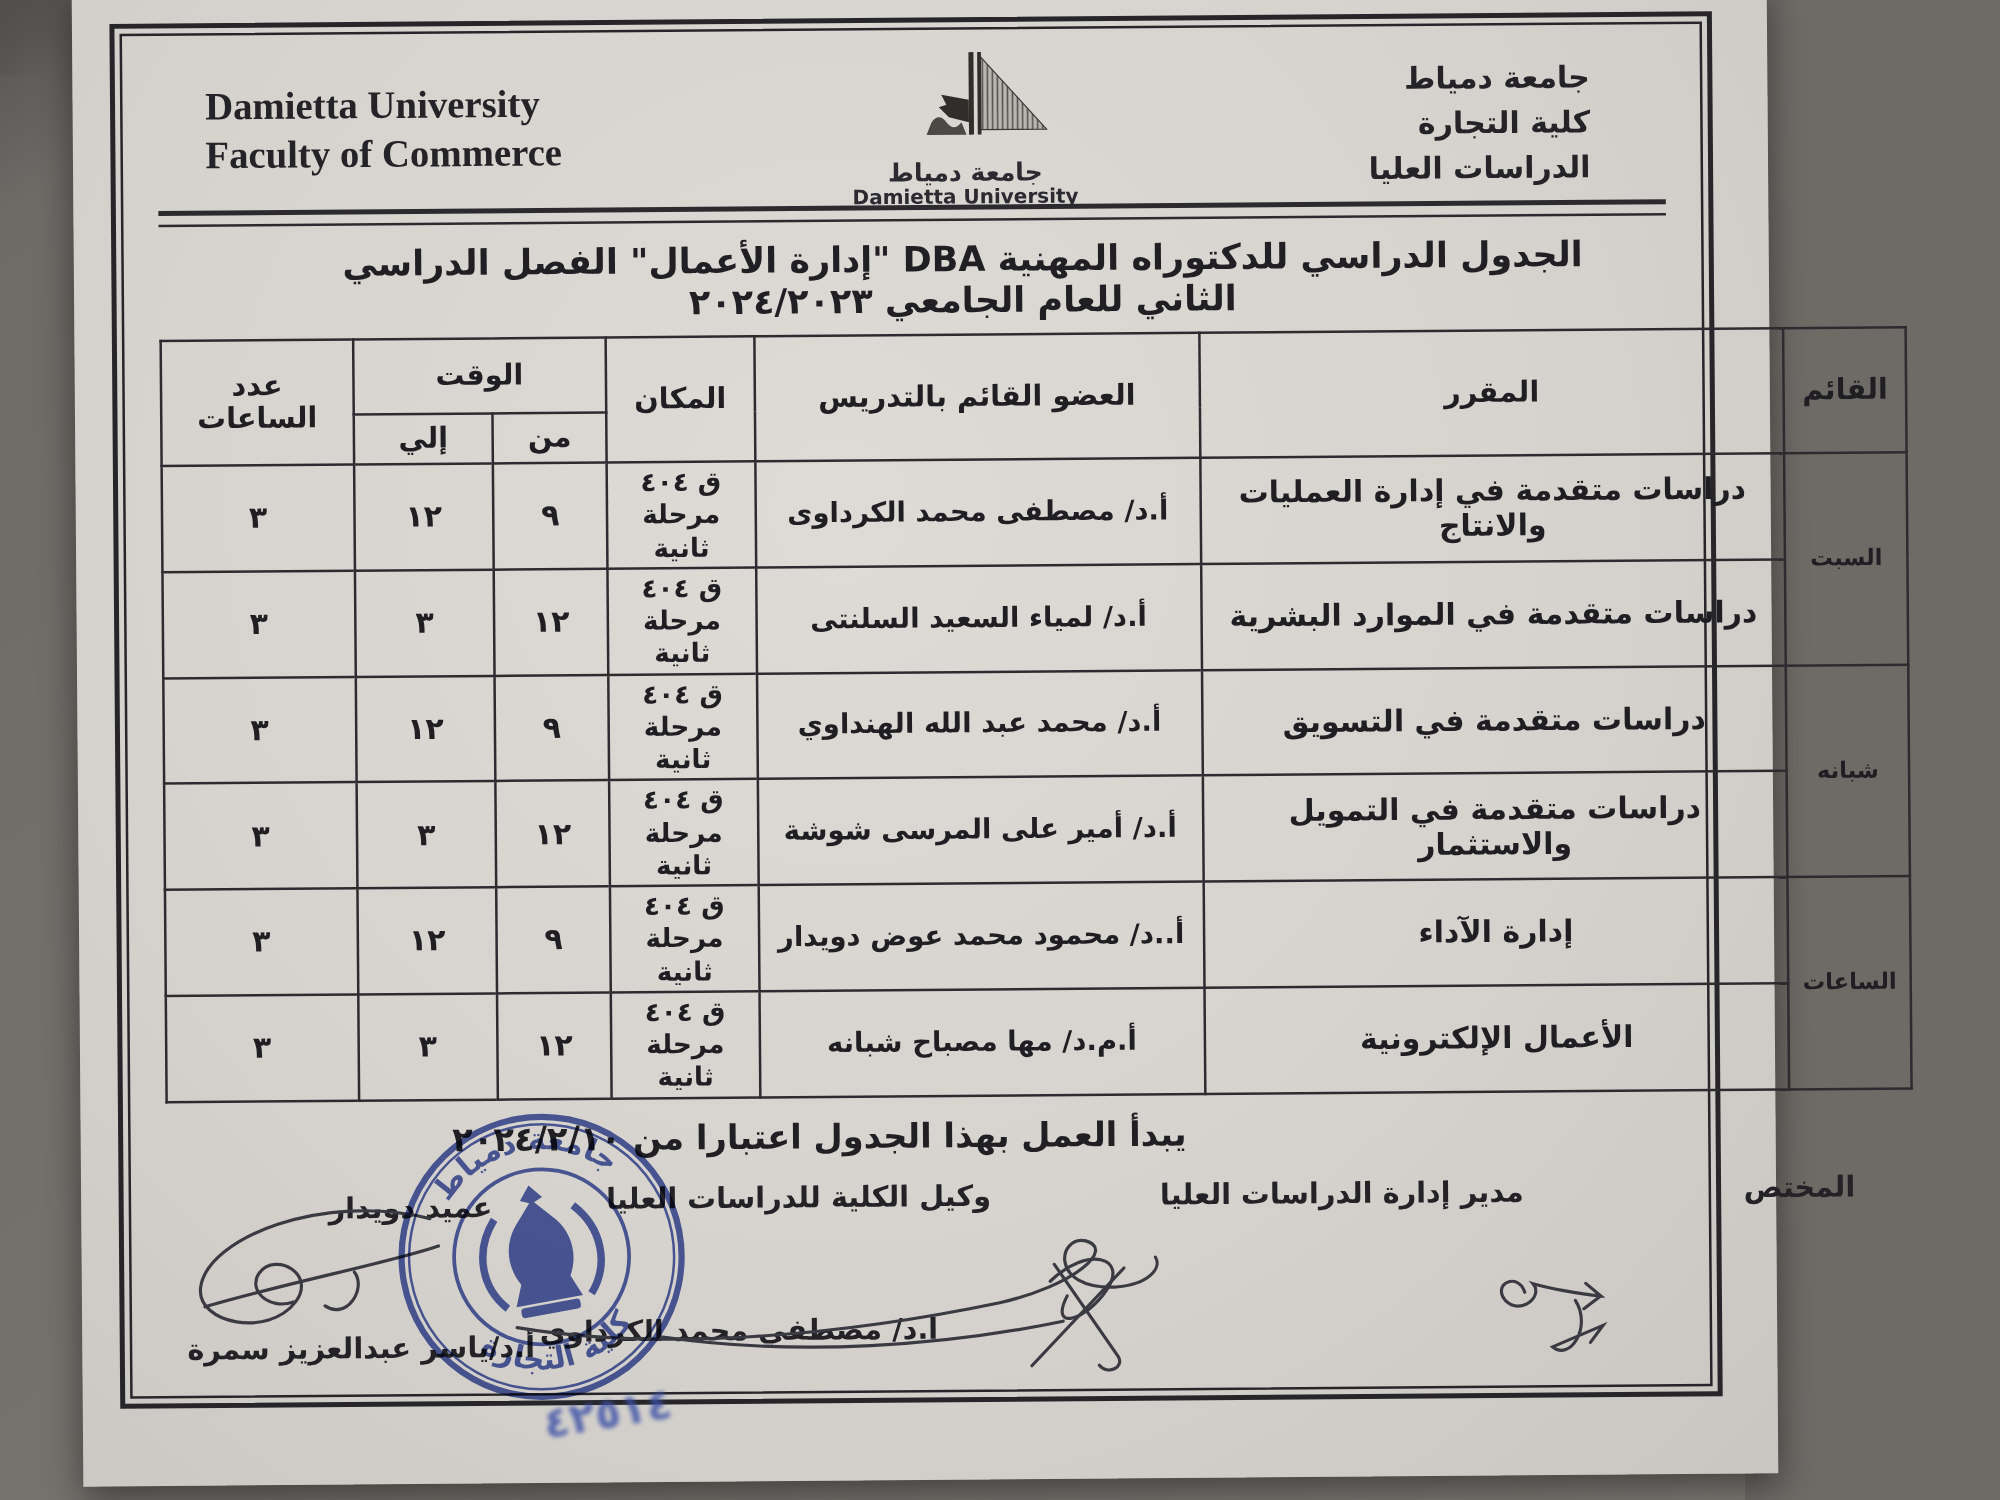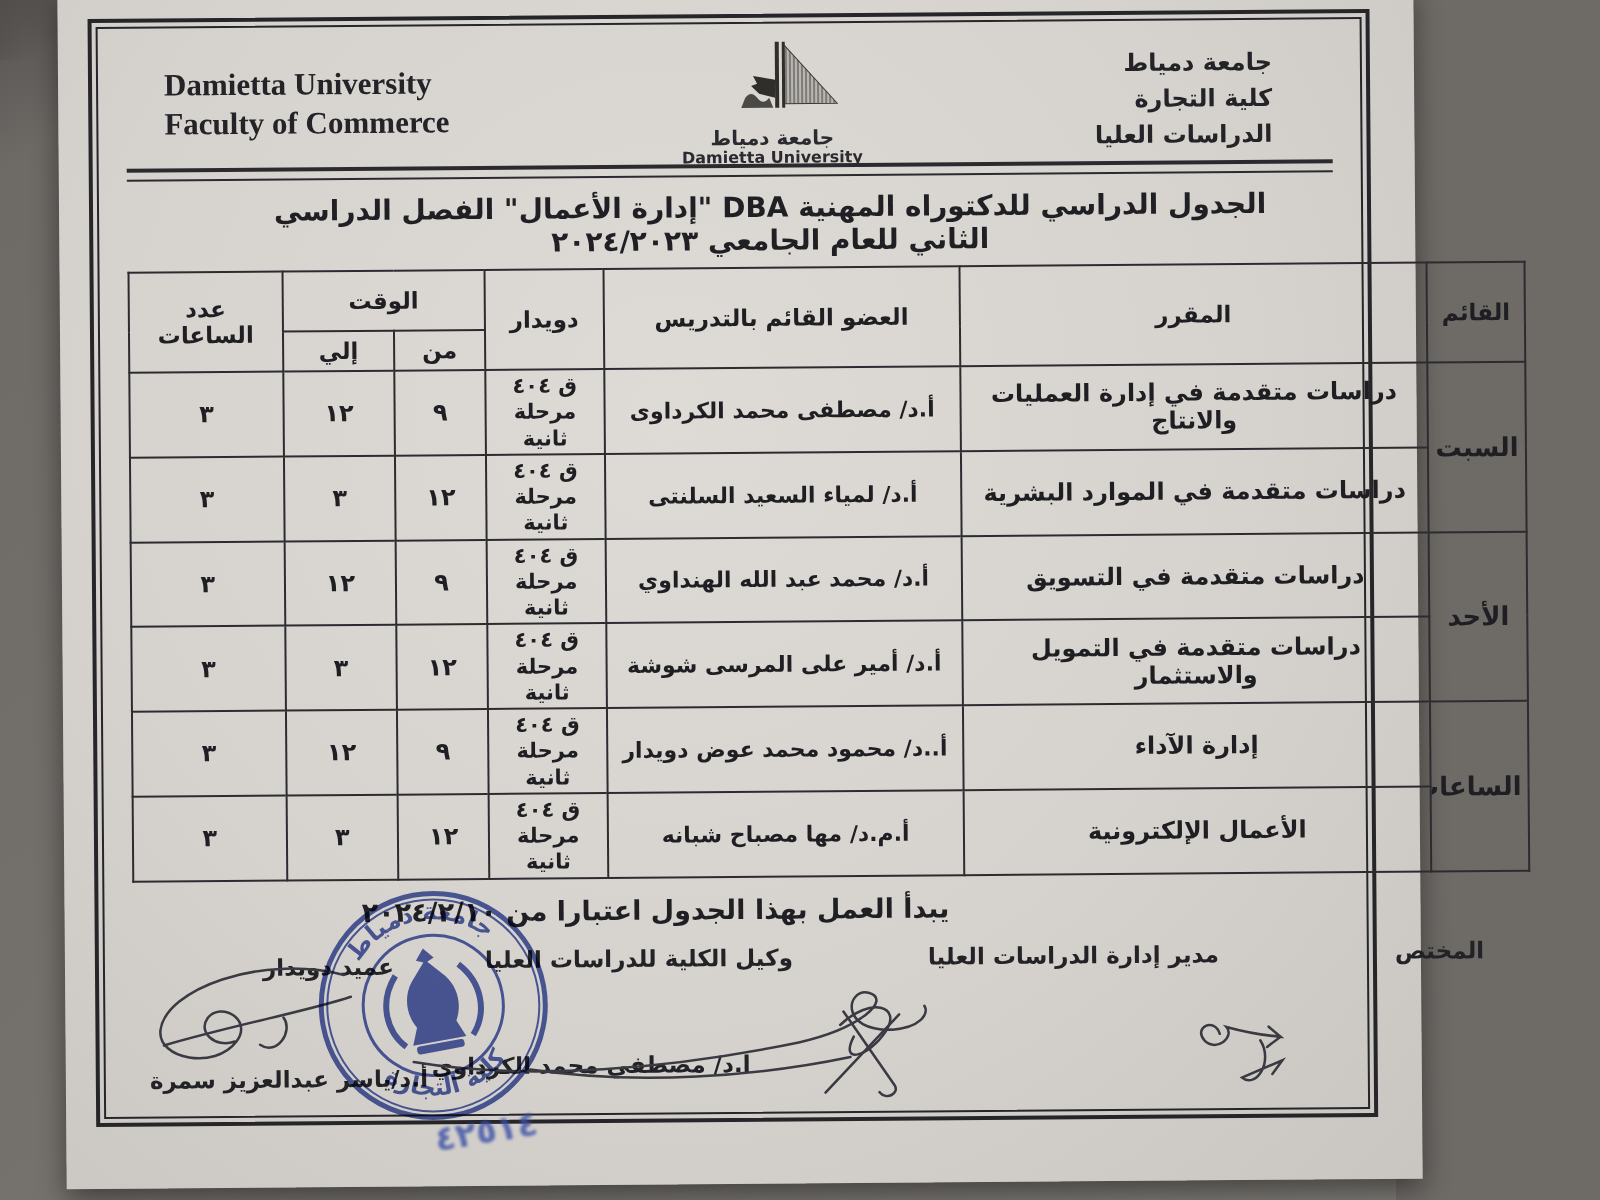--- a/index.html
+++ b/index.html
@@ -32,21 +32,21 @@
   table.sched{direction:rtl;width:1398px;margin:0 6px 0 auto;border-collapse:collapse;
     table-layout:fixed;}
   table.sched th,table.sched td{border:2.5px solid #2c2c30;color:#1e1e23;
     font-weight:bold;text-align:center;vertical-align:middle;padding:2px 6px;
     overflow:hidden;}
   table.sched th{font-size:23px;}
   td.c-course{font-size:24px;}
   td.c-instr{font-size:22px;}
   td.c-place{font-size:21px;line-height:1.25;}
   td.c-num{font-size:24px;}
-  td.c-day{font-size:26px;}
+  td.c-day{font-size:18px;}
   tr.h1 th{height:54px;}
   tr.h2 th{height:34px;}
   tr.data td{height:72px;}
   
   .note{direction:rtl;text-align:center;font-size:27px;font-weight:bold;color:#1f1f24;
     margin:16px 160px 0 0;}
   
   .sigzone{position:relative;height:370px;margin-top:6px;}
   .sig-label{position:absolute;direction:rtl;font-size:23px;font-weight:bold;color:#222227;white-space:nowrap;}
   .sig-name{position:absolute;direction:rtl;font-size:23px;font-weight:bold;color:#222227;white-space:nowrap;}
@@ -109,21 +109,21 @@
             <col style="width:8.5%">
               <col style="width:6.5%">
               <col style="width:8%">
               <col style="width:11%">
           </colgroup>
           <tbody>
               <tr class="h1">
             <th rowspan="2">القائم</th>
             <th rowspan="2">المقرر</th>
             <th rowspan="2">العضو القائم بالتدريس</th>
-            <th rowspan="2">دويدار</th>
+            <th rowspan="2">المكان</th>
             <th colspan="2">الوقت</th>
             <th rowspan="2">عدد الساعات</th>
           </tr>
           <tr class="h2">
             <th>من</th>
             <th>إلي</th>
           </tr>
 
           <tr class="data">
             <td class="c-day" rowspan="2">السبت</td>
@@ -143,21 +143,21 @@
             <td class="c-place">
               <div>ق ٤٠٤</div>
               <div>مرحلة ثانية</div>
             </td>
             <td class="c-num">١٢</td>
             <td class="c-num">٣</td>
             <td class="c-num">٣</td>
           </tr>
 
           <tr class="data">
-            <td class="c-day" rowspan="2">الأحد</td>
+            <td class="c-day" rowspan="2">شبانه</td>
             <td class="c-course">دراسات متقدمة في التسويق</td>
             <td class="c-instr">أ.د/ محمد عبد الله الهنداوي</td>
             <td class="c-place">
               <div>ق ٤٠٤</div>
               <div>مرحلة ثانية</div>
             </td>
             <td class="c-num">٩</td>
             <td class="c-num">١٢</td>
             <td class="c-num">٣</td>
           </tr>

